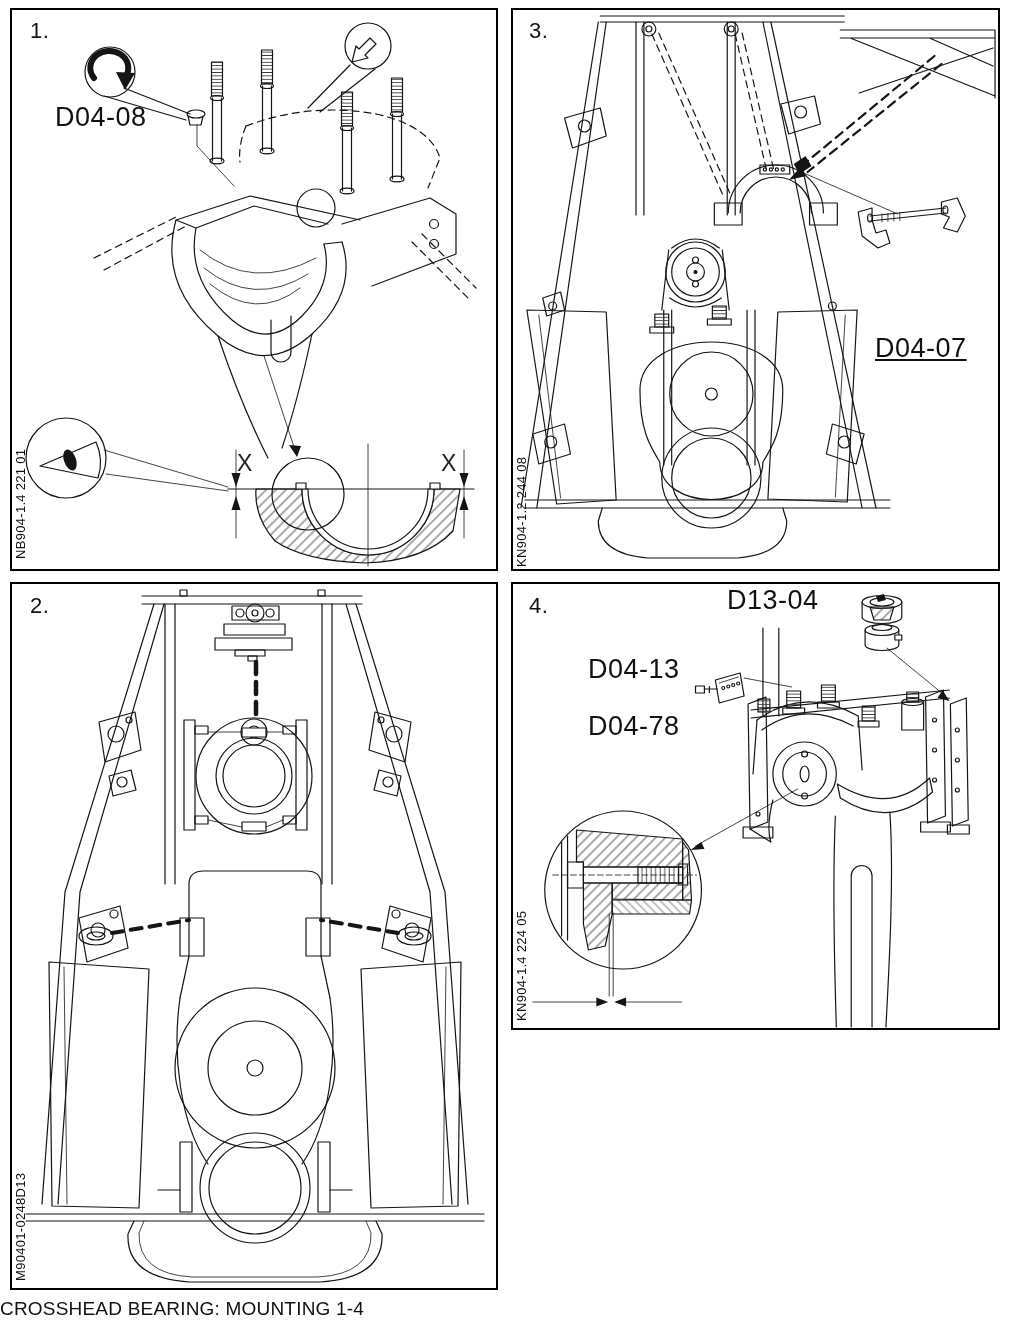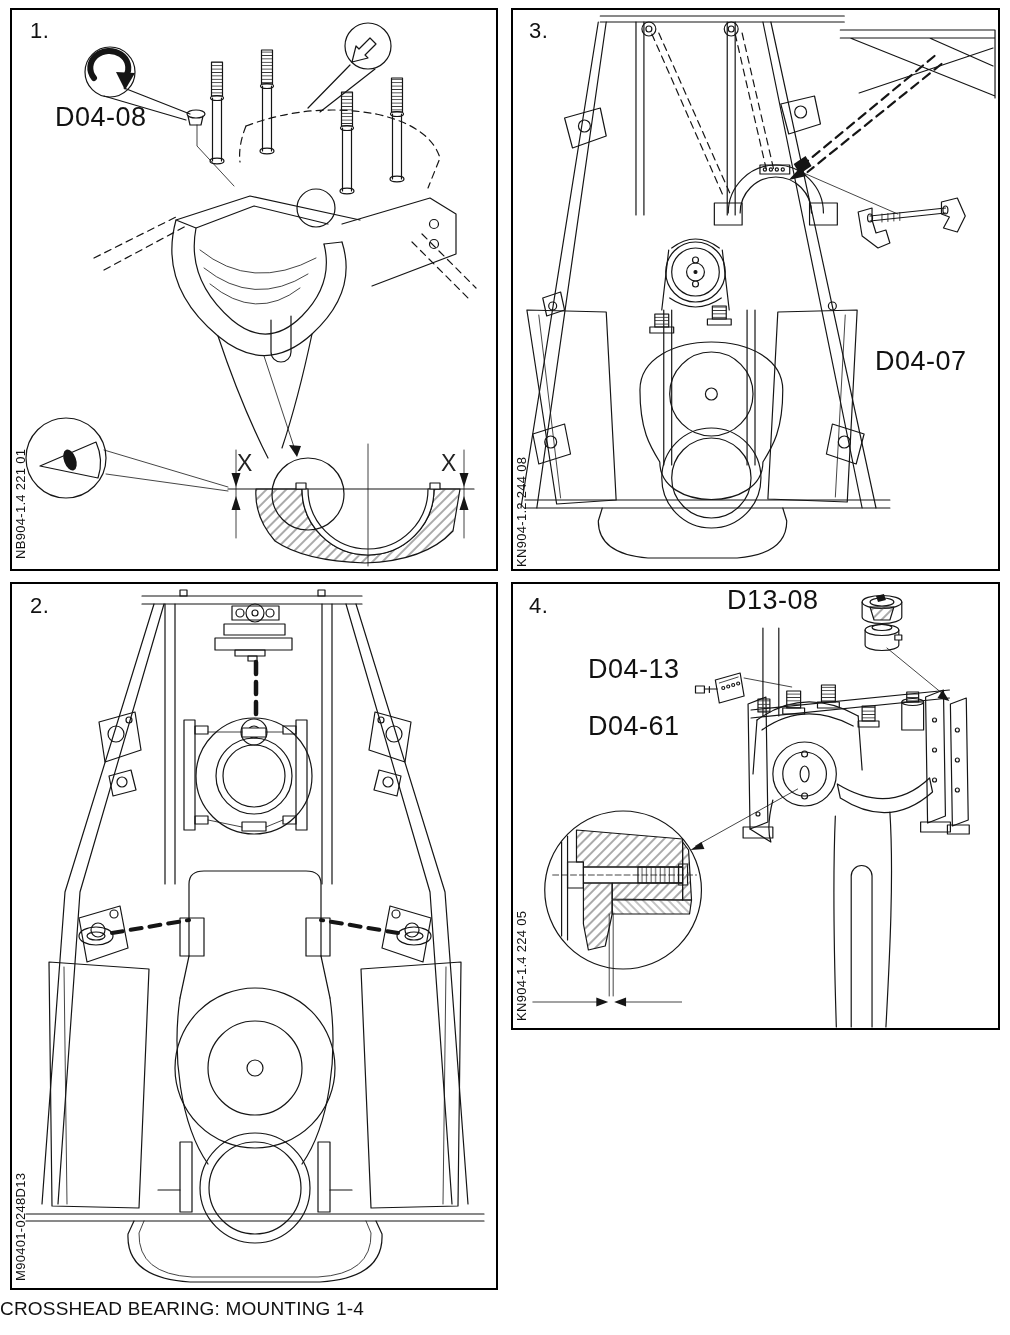--- a/index.html
+++ b/index.html
@@ -416,26 +416,26 @@
     </svg>
   </div>
 
   <div class="pnum" style="left:30px;top:18px;">1.</div>
   <div class="lbl" style="left:55px;top:102px;">D04-08</div>
   <div class="dim" style="left:237px;top:450px;">X</div>
   <div class="dim" style="left:441px;top:450px;">X</div>
   <div class="vcode" style="left:13px;top:559px;">NB904-1.4 221 01</div>
 
   <div class="pnum" style="left:529px;top:18px;">3.</div>
-  <div class="lbl" style="left:875px;top:346px;">D04-07</div>
+  <div class="lbl" style="left:875px;top:333px;text-decoration:underline;">D04-07</div>
   <div class="vcode" style="left:514px;top:567px;">KN904-1.2 244 08</div>
 
   <div class="pnum" style="left:30px;top:593px;">2.</div>
   <div class="vcode" style="left:13px;top:1281px;">M90401-0248D13</div>
 
   <div class="pnum" style="left:529px;top:593px;">4.</div>
-  <div class="lbl" style="left:727px;top:585px;">D13-08</div>
+  <div class="lbl" style="left:727px;top:585px;">D13-04</div>
   <div class="lbl" style="left:588px;top:654px;">D04-13</div>
-  <div class="lbl" style="left:588px;top:711px;">D04-61</div>
+  <div class="lbl" style="left:588px;top:711px;">D04-78</div>
   <div class="vcode" style="left:514px;top:1021px;">KN904-1.4 224 05</div>
 
   <div class="caption">CROSSHEAD BEARING: MOUNTING 1-4</div>
 </div>
 
 </body></html>

